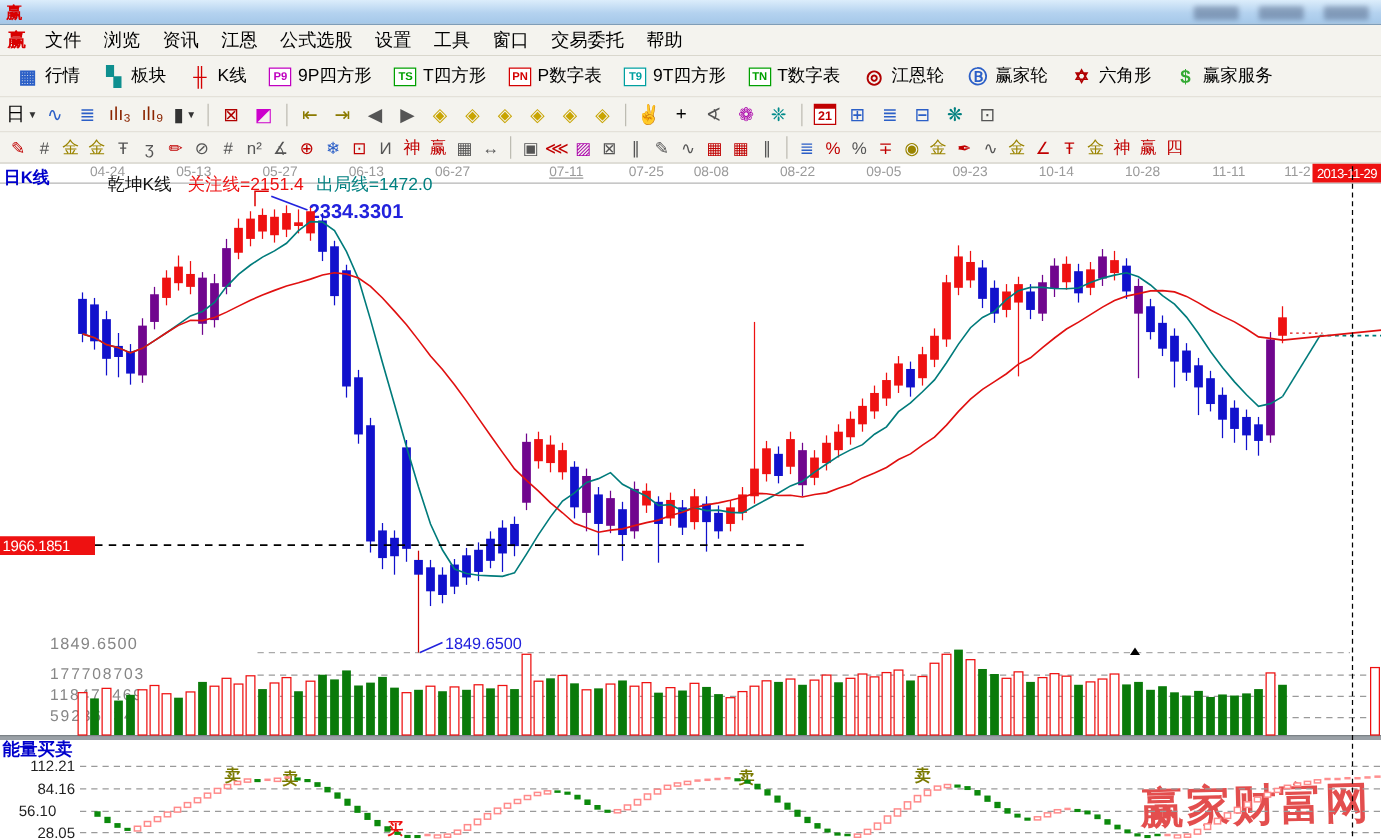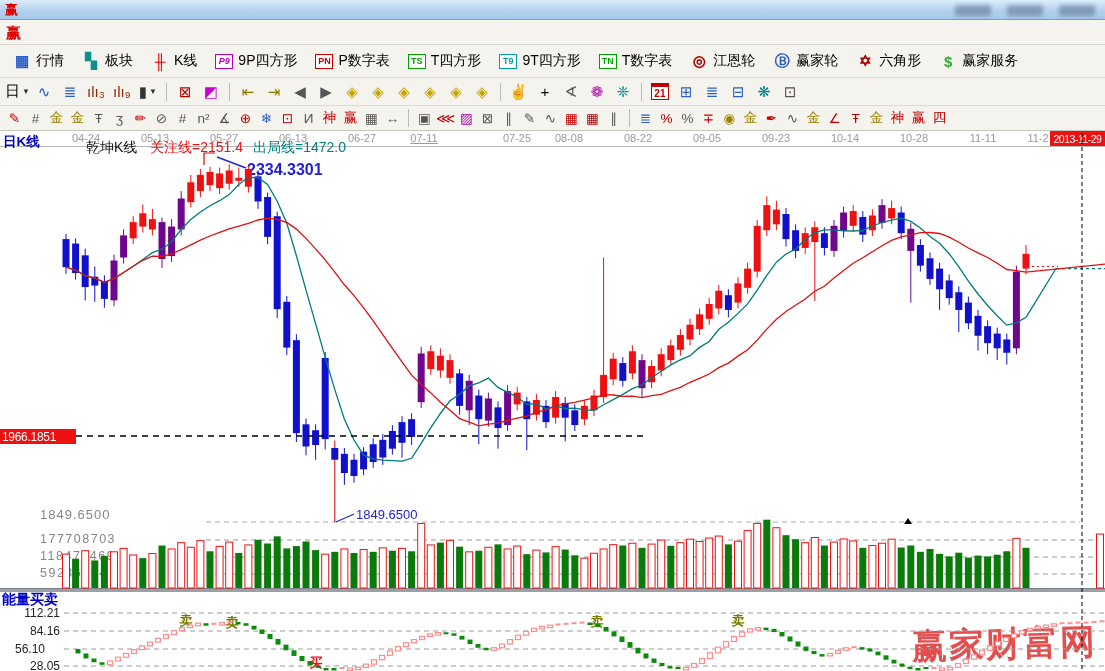--- a/index.html
+++ b/index.html
@@ -86,46 +86,58 @@
   <span class="app-logo">赢</span>
 </div>
 <div class="winctl">
   <div></div>
   <div></div>
   <div></div>
 </div>
 
 <div class="menubar">
   <span class="app-logo">赢</span>
+  <span id="menu-items" style="display:flex">
+      <div class="menu-item">文件</div>
+      <div class="menu-item">浏览</div>
+      <div class="menu-item">资讯</div>
+      <div class="menu-item">江恩</div>
+      <div class="menu-item">公式选股</div>
+      <div class="menu-item">设置</div>
+      <div class="menu-item">工具</div>
+      <div class="menu-item">窗口</div>
+      <div class="menu-item">交易委托</div>
+      <div class="menu-item">帮助</div>
+    </span>
 </div>
 
 <div class="tb" id="toolbar-main">
     <div class="tb1-item">
       <div class="tb1-icon" style="color: rgb(43, 95, 199);">▦</div>
       <div class="" style="display: inline;">行情</div>
     </div>
     <div class="tb1-item">
       <div class="tb1-icon" style="color: rgb(14, 143, 143);">▚</div>
       <div class="" style="display: inline;">板块</div>
     </div>
     <div class="tb1-item">
       <div class="tb1-icon" style="color: rgb(212, 0, 0);">╫</div>
       <div class="" style="display: inline;">K线</div>
     </div>
     <div class="tb1-item">
-      <div class="tb1-badge" style="color: rgb(192, 0, 192); border-color: rgb(192, 0, 192); font-style: italic;">P9</div>
+      <div class="tb1-badge" style="color: rgb(192, 0, 192); border-color: rgb(192, 0, 192);">P9</div>
       <div class="" style="display: inline;">9P四方形</div>
+    </div>
+    <div class="tb1-item">
+      <div class="tb1-badge" style="color: rgb(0, 160, 0); border-color: rgb(0, 160, 0);">TS</div>
+      <div class="" style="display: inline;">T四方形</div>
     </div>
     <div class="tb1-item">
       <div class="tb1-badge" style="color: rgb(212, 0, 0); border-color: rgb(212, 0, 0);">PN</div>
       <div class="" style="display: inline;">P数字表</div>
-    </div>
-    <div class="tb1-item">
-      <div class="tb1-badge" style="color: rgb(0, 160, 0); border-color: rgb(0, 160, 0);">TS</div>
-      <div class="" style="display: inline;">T四方形</div>
     </div>
     <div class="tb1-item">
       <div class="tb1-badge" style="color: rgb(0, 160, 160); border-color: rgb(0, 160, 160);">T9</div>
       <div class="" style="display: inline;">9T四方形</div>
     </div>
     <div class="tb1-item">
       <div class="tb1-badge" style="color: rgb(0, 160, 0); border-color: rgb(0, 160, 0);">TN</div>
       <div class="" style="display: inline;">T数字表</div>
     </div>
     <div class="tb1-item">
@@ -379,21 +391,21 @@
 
 <div class="chart-bg"></div>
 <div class="axis-underline"></div>
 <span class="period-label">日K线</span>
 <div id="date-axis">
     <span class="date-label" style="left: 86px;">04-24</span>
     <span class="date-label" style="left: 155px;">05-13</span>
     <span class="date-label" style="left: 224px;">05-27</span>
     <span class="date-label" style="left: 293px;">06-13</span>
     <span class="date-label" style="left: 362px;">06-27</span>
-    <span class="date-label" style="left: 424px; text-decoration: underline;">07-11</span>
+    <span class="date-label" style="left: 453px; text-decoration: underline;">07-11</span>
     <span class="date-label" style="left: 500px; padding-left: 34px;">07-25</span>
     <span class="date-label" style="left: 569px;">08-08</span>
     <span class="date-label" style="left: 638px;">08-22</span>
     <span class="date-label" style="left: 707px;">09-05</span>
     <span class="date-label" style="left: 776px;">09-23</span>
     <span class="date-label" style="left: 845px;">10-14</span>
     <span class="date-label" style="left: 914px;">10-28</span>
     <span class="date-label" style="left: 983px;">11-11</span>
     <span class="date-label" style="left: 1038px;">11-2</span>
   </div>

